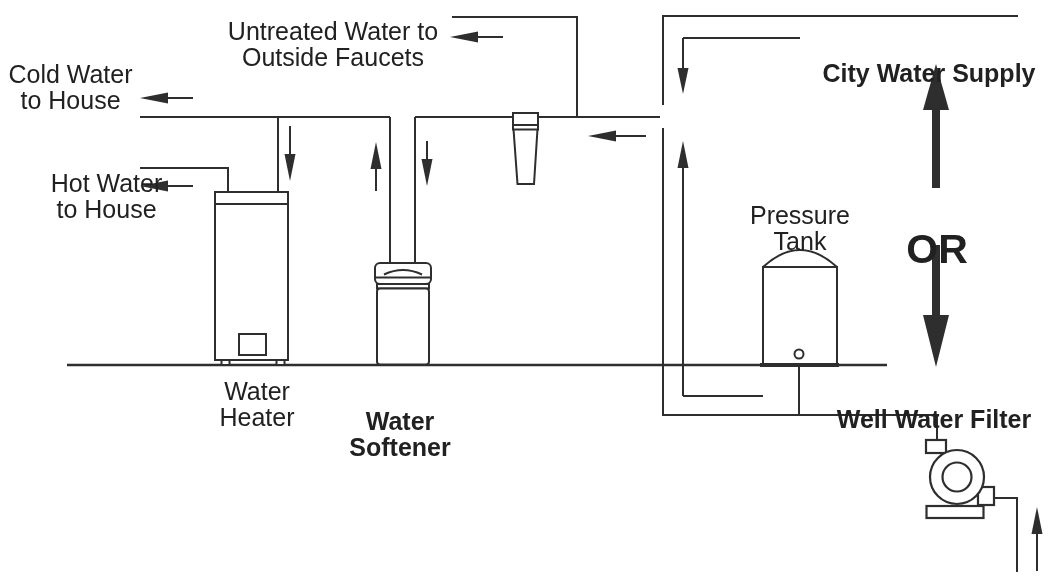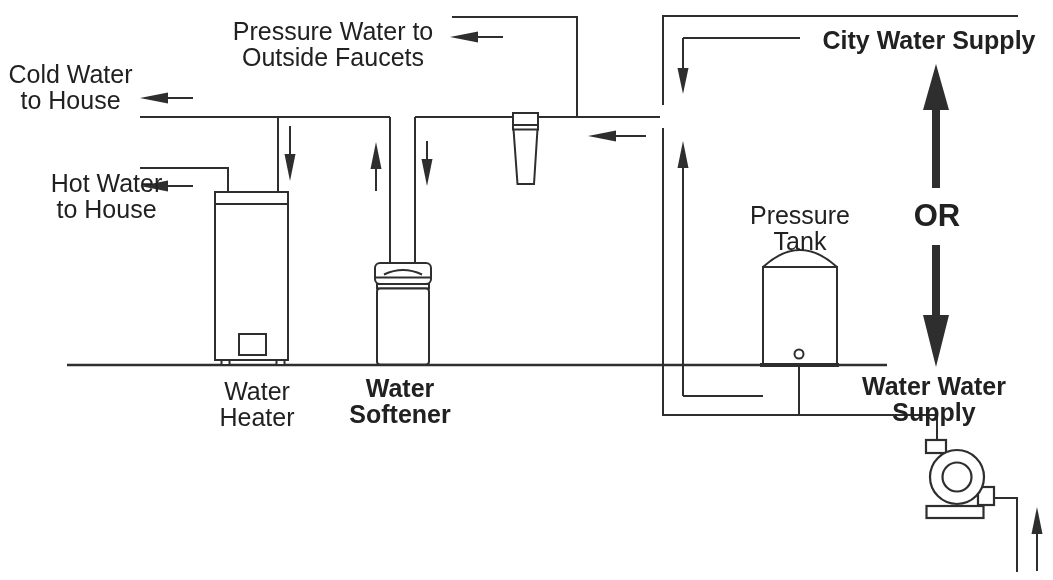--- a/index.html
+++ b/index.html
@@ -13,22 +13,22 @@
   #linework{position:absolute;left:0;top:0;}
   .lbl{
     position:absolute;
     font-size:25px;
     line-height:26px;
     color:#212121;
     text-align:center;
     white-space:pre-line;
     letter-spacing:0px;
   }
-  .bold{font-weight:bold;}
-  .or{font-size:31px;line-height:32px;}
+  .bold{font-weight:bold;margin-top:33px;}
+  .or{font-size:41px;line-height:32px;}
 </style>
 </head>
 <body>
 
 <div id="canvas">
 
   <svg id="linework" width="1053" height="580" viewBox="0 0 1053 580">
     <g stroke="#2e2e2e" stroke-width="2" fill="none">
 
       <line x1="140" y1="117" x2="390" y2="117"></line>
@@ -151,32 +151,32 @@
       <circle cx="957" cy="477" r="14.5"></circle>
     </g>
   </svg>
 
   <div class="lbl" style="left:4px;top:61px;width:133px;">Cold Water
 to House</div>
 
   <div class="lbl" style="left:0px;top:170px;width:133px;padding-left:40px;">Hot Water
 to House</div>
 
-  <div class="lbl" style="left:203px;top:18px;width:260px;">Pressure Water to
+  <div class="lbl" style="left:203px;top:18px;width:260px;">Untreated Water to
 Outside Faucets</div>
 
 
   <div class="lbl" style="left:730px;top:185px;width:140px;margin-top:17px;">Pressure
 Tank</div>
 
   <div class="lbl bold" style="left:820px;top:27px;width:218px;">City Water Supply</div>
 
   <div class="lbl bold or" style="left:887px;top:200px;width:100px;">OR</div>
 
-  <div class="lbl bold" style="left:819px;top:373px;width:230px;">Water Water Supply</div>
+  <div class="lbl bold" style="left:819px;top:373px;width:230px;">Well Water Filter</div>
 
   <div class="lbl" style="left:187px;top:378px;width:140px;">Water
 Heater</div>
 
   <div class="lbl bold" style="left:325px;top:375px;width:150px;">Water
 Softener</div>
 
 
 </div>
 

